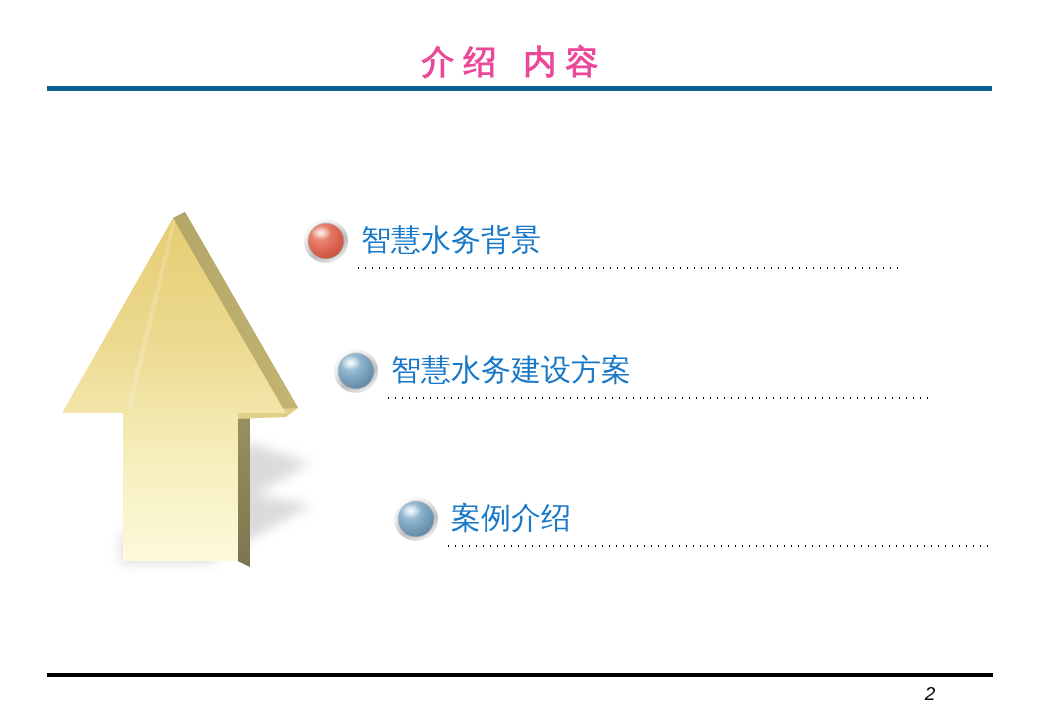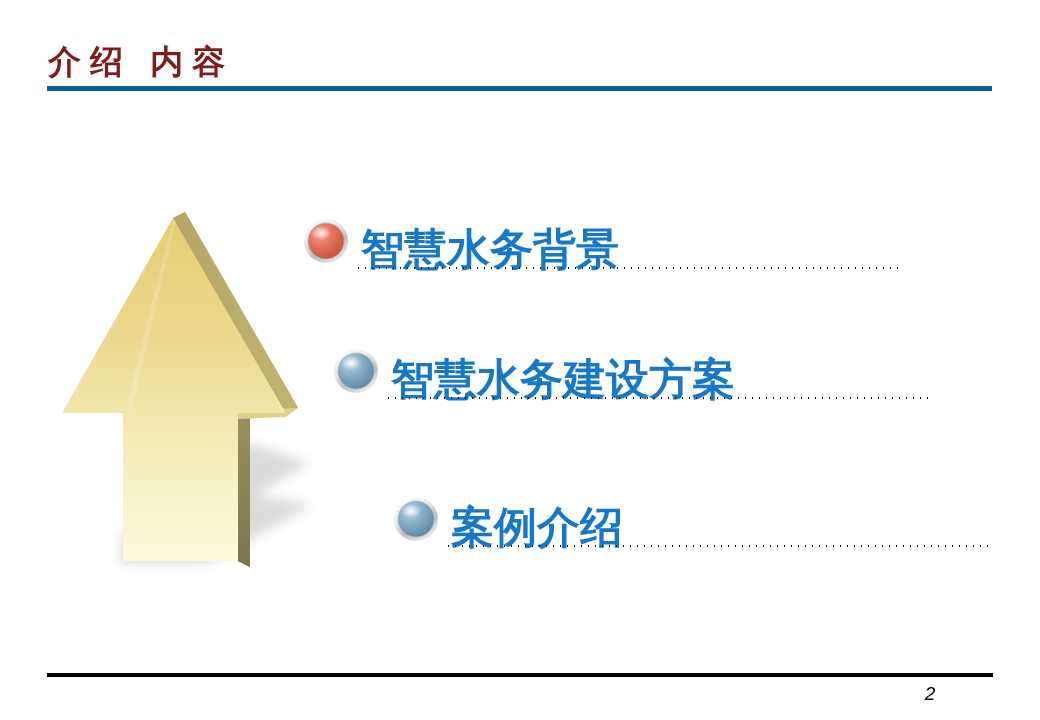--- a/index.html
+++ b/index.html
@@ -15,26 +15,27 @@
     position: relative;
     width: 1040px;
     height: 720px;
     background: #ffffff;
     overflow: hidden;
   }
 
   
   .slide-title {
     position: absolute;
-    left: 48px;
+    left: 42px;
     top: 42px;
     width: 945px;
+    text-align: center;
     font-size: 33px;
     font-weight: bold;
-    color: #7f1d1d;
+    color: #ec4899;
     letter-spacing: 9px;
     line-height: 40px;
     white-space: nowrap;
   }
 
   .title-rule {
     position: absolute;
     left: 47px;
     top: 86px;
     width: 945px;
@@ -87,23 +88,23 @@
     position: absolute;
     left: 0;
     top: 8px;
     width: 46px;
     height: 46px;
   }
 
   .item-label {
     position: absolute;
     left: 58px;
-    top: 16px;
-    font-size: 43px;
-    font-weight: bold;
+    top: 7px;
+    font-size: 30px;
+    font-weight: normal;
     color: #1878c8;
     white-space: nowrap;
     line-height: 46px;
     letter-spacing: 0px;
   }
 
   .dotline {
     position: absolute;
     height: 4px;
     top: 56px;

